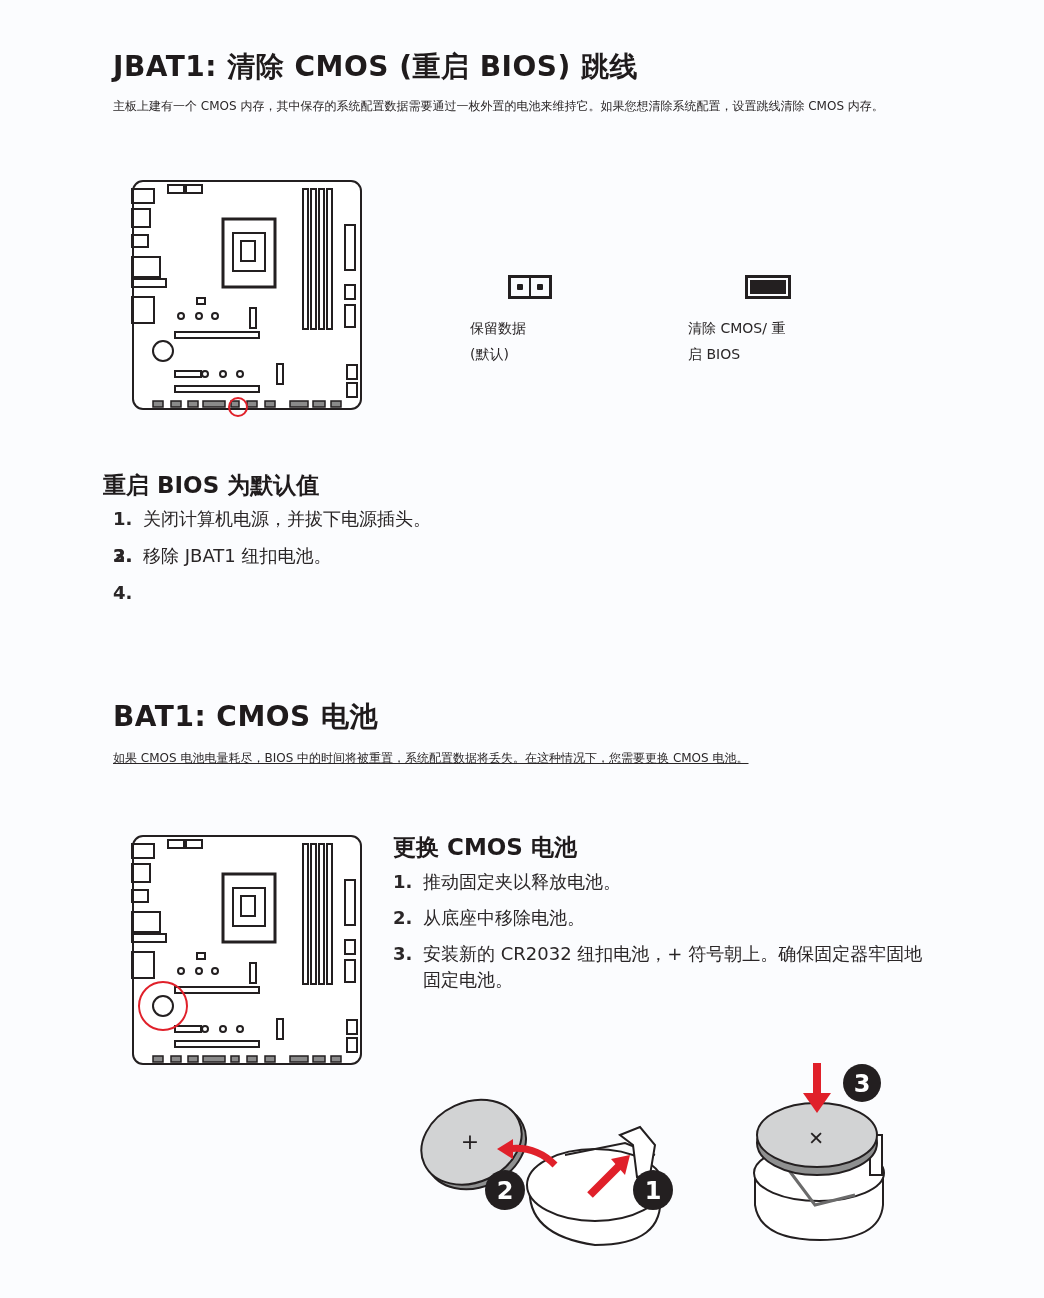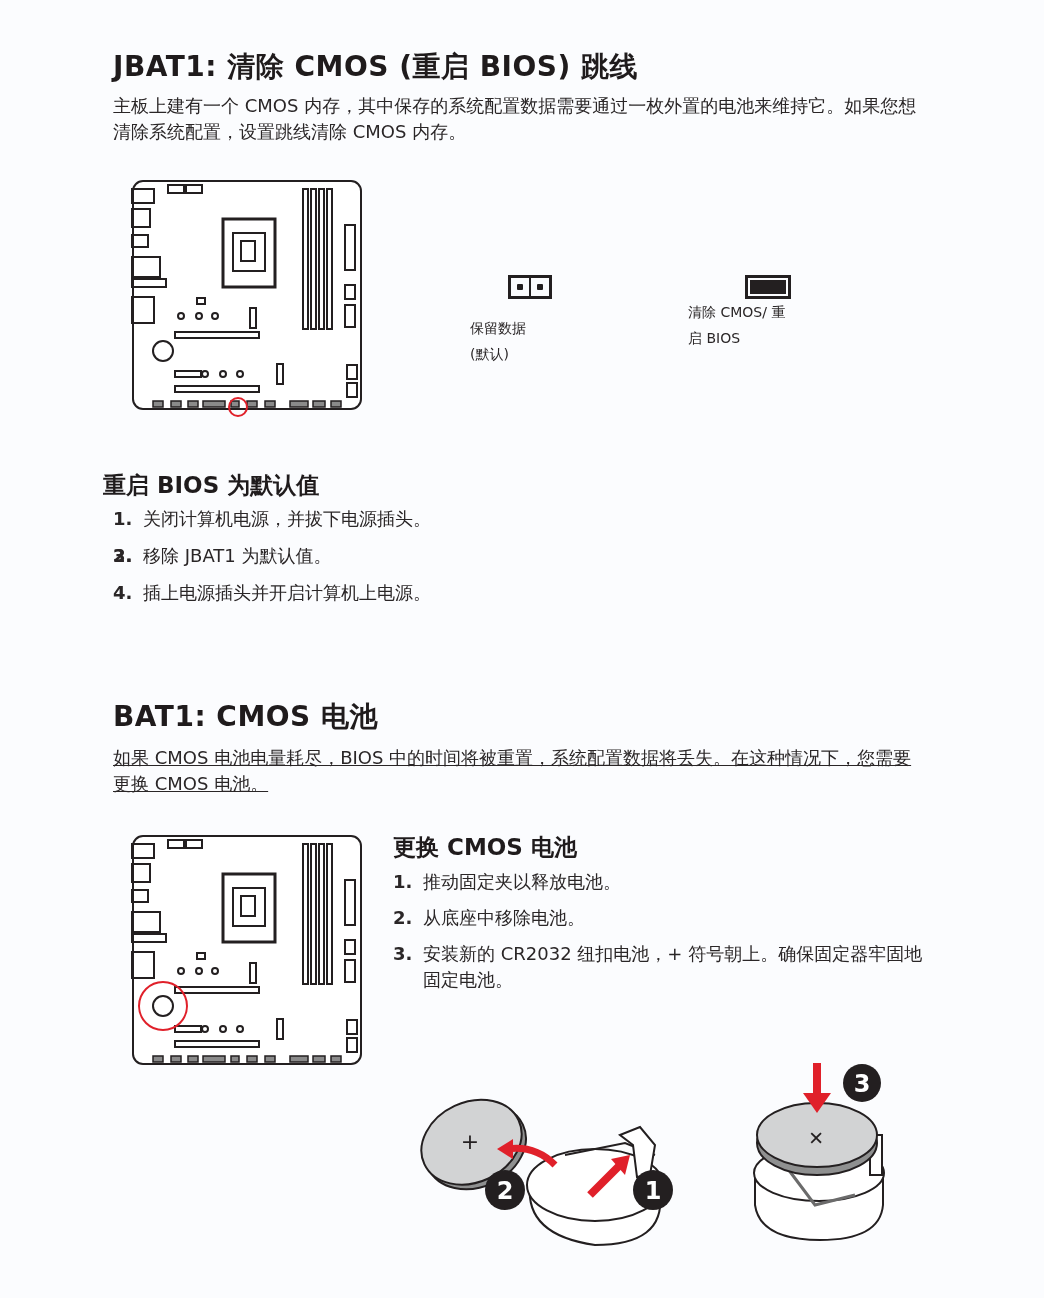--- a/index.html
+++ b/index.html
@@ -1,20 +1,20 @@
 <!DOCTYPE html>
 <html><head>
 <meta charset="utf-8">
 <style>
   html,body{margin:0;padding:0;}
   body{width:1044px;height:1298px;background:#fbfcfe;position:relative;overflow:hidden;font-family:"DejaVu Sans","Liberation Sans",sans-serif;color:#231f20;}
   .abs{position:absolute;}
   .h1{font-weight:bold;font-size:28px;letter-spacing:0.5px;color:#1f1b1c;}
   .h2{font-weight:bold;font-size:23px;color:#1f1b1c;}
-  .p{font-size:18px;line-height:26px;color:#2a2627;}
+  .p{font-size:12px;line-height:26px;color:#2a2627;}
   .steps{margin:0;padding:0;list-style:none;}
   .steps li{position:relative;padding-left:30px;font-size:18px;line-height:26px;color:#2a2627;}
   .steps li .num{position:absolute;left:0;top:0;font-weight:bold;}
   .cap{font-size:14px;line-height:26px;text-align:left;color:#2a2627;}
   svg{display:block;}
 </style>
 </head>
 <body>
 
 <div class="abs h1" style="left:113px;top:48px;">JBAT1: 清除 CMOS (重启 BIOS) 跳线</div>
@@ -83,30 +83,30 @@
         <div style="width:6px;height:6px;background:#231f20;border-radius:1px;"></div>
       </div>
   </div>
   <div class="cap" style="margin-top:16px;">保留数据</div>
   <div class="cap">(默认)</div>
 </div>
 <div class="abs" style="left:688px;top:275px;width:160px;">
   <div style="margin:0 auto;width:46px;height:24px;border:3px solid #231f20;box-sizing:border-box;padding:2px;">
     <div style="width:100%;height:100%;background:#231f20;"></div>
   </div>
-  <div class="cap" style="margin-top:0;">清除 CMOS/ 重</div>
+  <div class="cap" style="margin-top:16px;">清除 CMOS/ 重</div>
   <div class="cap">启 BIOS</div>
 </div>
 
 <div class="abs h2" style="left:103px;top:470px;">重启 BIOS 为默认值</div>
 <ul class="abs steps" style="left:113px;top:506px;width:600px;">
   <li style="margin-bottom:11px;"><span class="num">1.</span><span>关闭计算机电源，并拔下电源插头。</span></li>
   <li style="margin-bottom:11px;"><span class="num">2.</span></li>
-  <li style="margin-bottom:11px;"><span class="num">3.</span><span>移除 JBAT1 为默认值。</span></li>
-  <li><span class="num">4.</span><span>插上电源插头并开启计算机上电源。</span></li>
+  <li style="margin-bottom:11px;"><span class="num">3.</span><span>移除 JBAT1 纽扣电池。</span></li>
+  <li><span class="num">4.</span></li>
 </ul>
 
 <div class="abs h1" style="left:113px;top:698px;">BAT1: CMOS 电池</div>
 <div class="abs p" style="left:113px;top:745px;width:800px;text-decoration:underline;">如果 CMOS 电池电量耗尽，BIOS 中的时间将被重置，系统配置数据将丢失。在这种情况下，您需要更换 CMOS 电池。</div>
 
 <div class="abs" style="left:125px;top:830px;">
   <svg width="245" height="245" viewBox="0 0 245 245">
     <g fill="none" stroke="#231f20" stroke-width="2">
       <rect x="8" y="6" width="228" height="228" rx="10" fill="#fff"></rect>
       <rect x="43" y="10" width="16" height="8"></rect>

